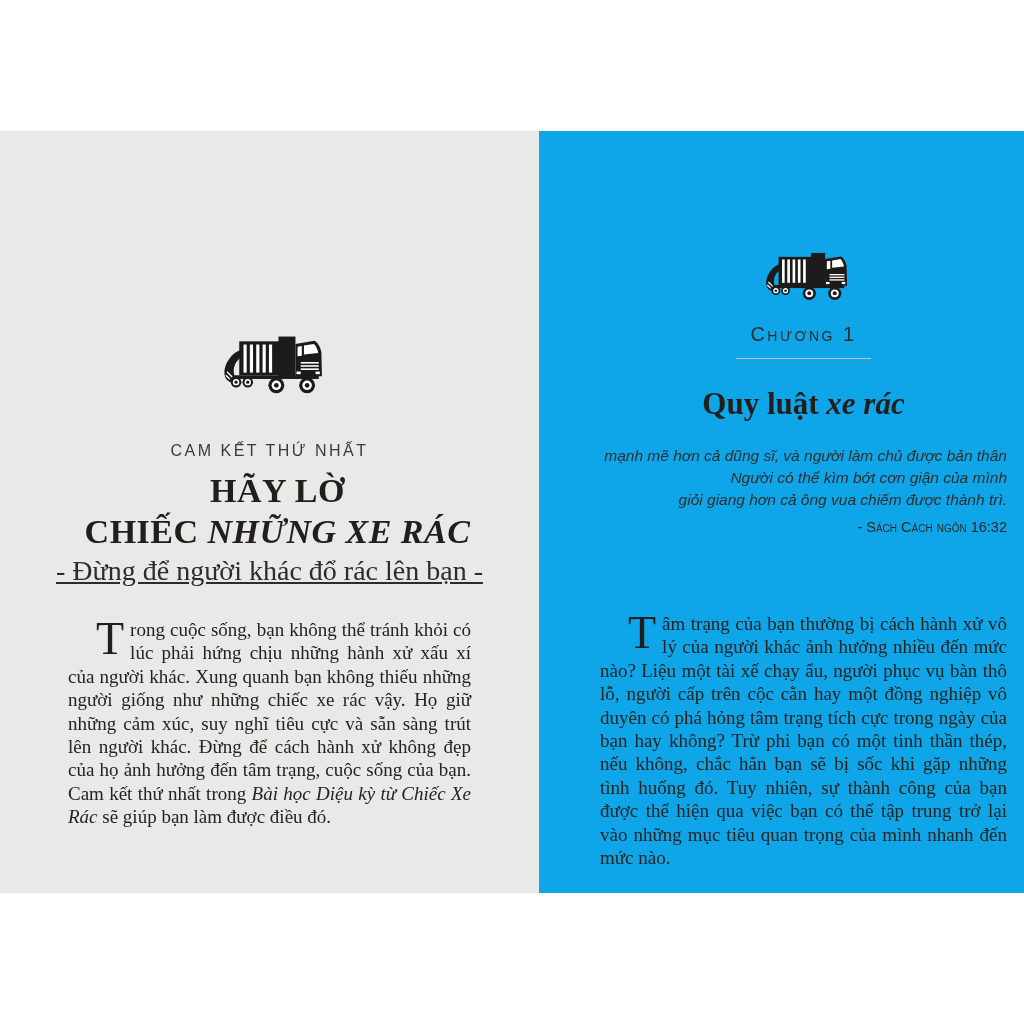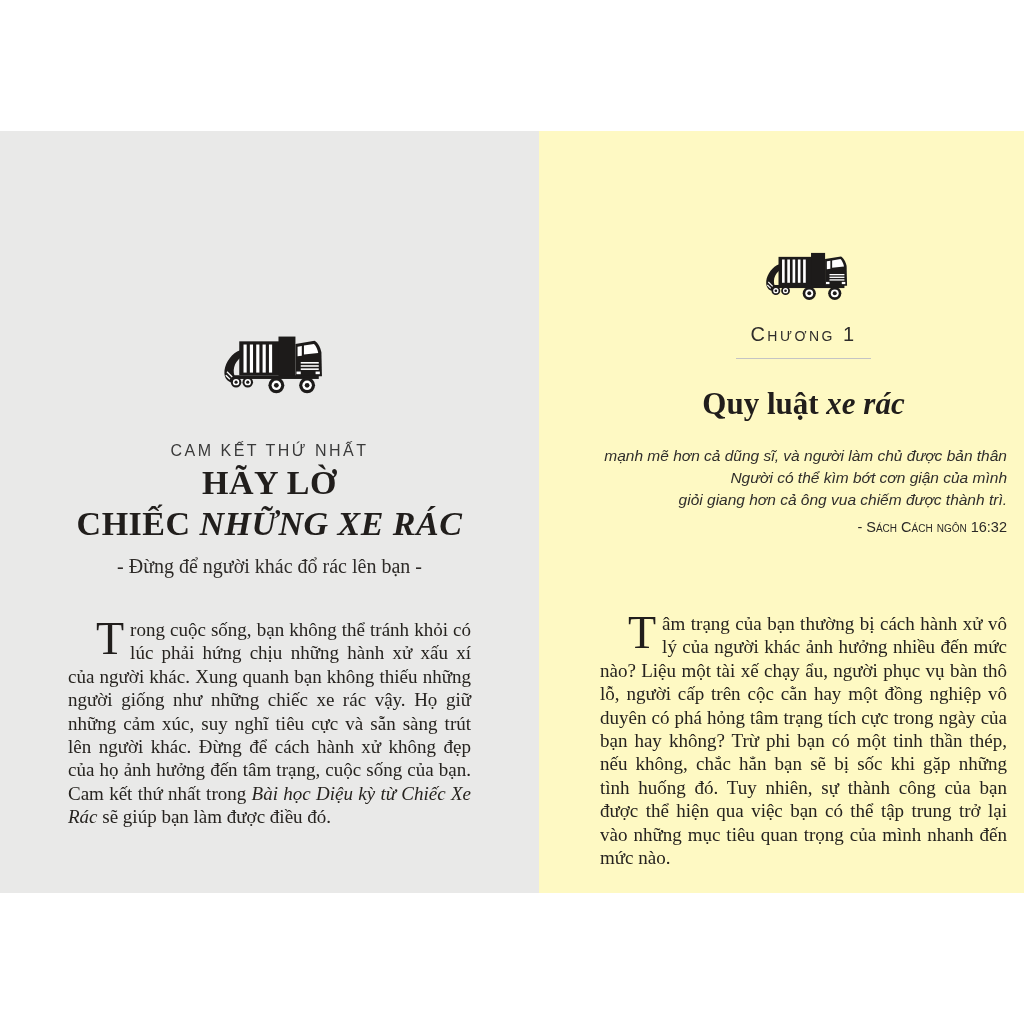--- a/index.html
+++ b/index.html
@@ -16,28 +16,28 @@
     position:absolute;top:311px;left:0;width:539px;text-align:center;
     font-family:"Liberation Sans", sans-serif;font-size:16px;letter-spacing:2.5px;
     color:#3a3a3a;font-weight:400;
   }
   .lp-title{
     position:absolute;top:331px;left:0;width:539px;text-align:center;
     font-weight:bold;font-size:34px;line-height:41px;letter-spacing:0.5px;color:#211e1c;
   }
   .lp-subtitle{
     position:absolute;top:424px;left:0;width:539px;text-align:center;
-    font-size:20px;color:#2e2b28;font-weight:400;
+    font-size:28px;color:#2e2b28;font-weight:400;text-decoration:underline;
   }
   .lp-body{
     position:absolute;top:487px;left:68px;width:403px;margin:0;
     text-align:justify;font-size:19px;line-height:23.4px;color:#26231f;
   }
   
-  .right-page{position:absolute;left:539px;top:131px;width:485px;height:762px;background:#fef9c3;}
+  .right-page{position:absolute;left:539px;top:131px;width:485px;height:762px;background:#0ea5e9;}
   .rp-truck{position:absolute;top:114px;left:61px;width:407px;text-align:center;}
   .rp-truck svg{width:88px;height:58px;}
   .rp-chapter{
     position:absolute;top:192px;left:61px;width:407px;text-align:center;
     font-family:"Liberation Sans", sans-serif;font-variant:small-caps;
     font-size:20px;letter-spacing:2.5px;color:#2f2d2b;
   }
   .rp-rule{position:absolute;top:227px;left:197px;width:135px;height:1px;background:#c4c4c4;}
   .rp-title{
     position:absolute;top:255px;left:61px;width:407px;text-align:center;
@@ -108,21 +108,21 @@
   <section class="left-page">
 
     <div class="lp-truck">
       <svg viewBox="0 0 200 132">
           <use href="#gtruck"></use>
         </svg>
     </div>
 
     <div class="lp-kicker">CAM KẾT THỨ NHẤT</div>
 
-    <h1 class="lp-title" style="margin:0;"><span>HÃY LỜ</span><br>
+    <h1 class="lp-title" style="margin:8px;"><span>HÃY LỜ</span><br>
         <span><span>CHIẾC </span><span class="italic">NHỮNG XE RÁC</span></span></h1>
 
     <div class="lp-subtitle">- Đừng để người khác đổ rác lên bạn -</div>
 
     <p class="lp-body"><span class="dropcap">T</span><span>rong cuộc sống, bạn không thể tránh khỏi có lúc phải hứng chịu những hành xử xấu xí của người khác. Xung quanh bạn không thiếu những người giống như những chiếc xe rác vậy. Họ giữ những cảm xúc, suy nghĩ tiêu cực và sẵn sàng trút lên người khác. Đừng để cách hành xử không đẹp của họ ảnh hưởng đến tâm trạng, cuộc sống của bạn. Cam kết thứ nhất trong </span><span class="italic">Bài học Diệu kỳ từ Chiếc Xe Rác</span><span> sẽ giúp bạn làm được điều đó.</span></p>
   </section>
 
   <section class="right-page">
 
     <div class="rp-truck">

